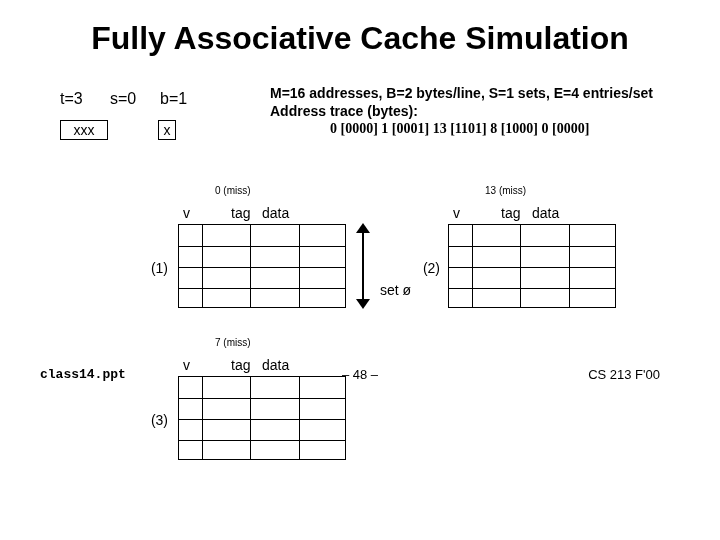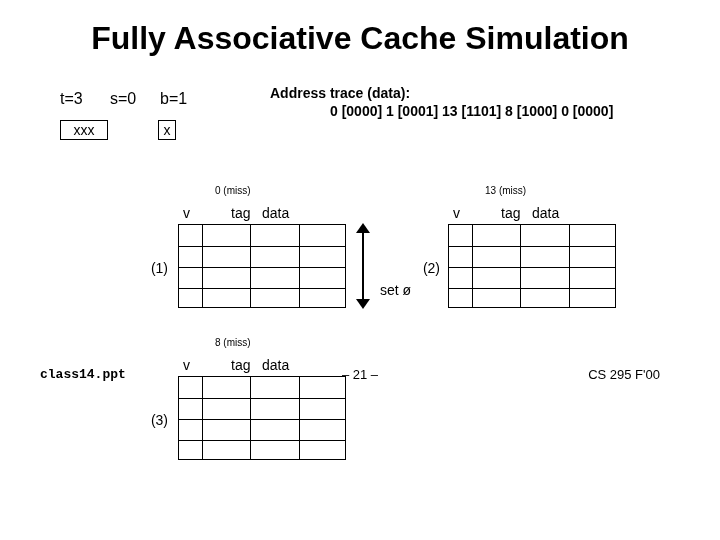--- a/index.html
+++ b/index.html
@@ -55,20 +55,21 @@
     position: absolute;
     left: 270px;
     top: 84px;
     font-size: 14px;
     font-weight: bold;
     line-height: 1.3;
   }
   .trace-indent {
     padding-left: 60px;
     font-weight: bold;
+    font-family: Liberation Serif, serif;
   }
 
   .cache {
     position: absolute;
     border: 1.5px solid #000;
     width: 168px;
     height: 84px;
     box-sizing: border-box;
   }
   .cache .vcol {
@@ -188,21 +189,22 @@
       <span class="p-t">t=3</span>
       <span class="p-s">s=0</span>
       <span class="p-b">b=1</span>
     </div>
     <div style="margin-top:12px;">
       <span class="bitbox t3">xxx</span><span class="bitgap"></span><span class="bitbox b1">x</span>
     </div>
   </div>
 
   <div class="desc">
-    <div>Address trace (data):</div>
+    <div>M=16 addresses, B=2 bytes/line, S=1 sets, E=4 entries/set</div>
+    <div>Address trace (bytes):</div>
     <div class="trace-indent">0 [0000] 1 [0001] 13 [1101] 8 [1000] 0 [0000]</div>
   </div>
 
   <div class="stepnum" style="left:140px; top:260px;">(1)</div>
   <div class="cache" style="left:178px; top:224px;">
     <div class="misslabel">0 (miss)</div>
     <div class="hdrrow">
       <span class="vh">v</span>
       <span class="th">tag</span>
       <span class="dh">data</span>
@@ -236,35 +238,35 @@
     <div class="datacol">
         <div class="split"></div>
       </div>
     <div class="hr hr1"></div>
       <div class="hr hr2"></div>
       <div class="hr hr3"></div>
   </div>
 
   <div class="stepnum" style="left:140px; top:412px;">(3)</div>
   <div class="cache" style="left:178px; top:376px;">
-    <div class="misslabel">8 (miss)</div>
+    <div class="misslabel">7 (miss)</div>
     <div class="hdrrow">
       <span class="vh">v</span>
       <span class="th">tag</span>
       <span class="dh">data</span>
     </div>
     <div class="vcol"></div>
     <div class="tagcol"></div>
     <div class="datacol">
         <div class="split"></div>
       </div>
     <div class="hr hr1"></div>
       <div class="hr hr2"></div>
       <div class="hr hr3"></div>
   </div>
 
   <div class="footer">
     <span class="fname">class14.ppt</span>
-    <span class="pagenum">– 21 –</span>
-    <span class="course">CS 295 F'00</span>
+    <span class="pagenum">– 48 –</span>
+    <span class="course">CS 213 F'00</span>
   </div>
 
 </div>
 
 </body></html>

